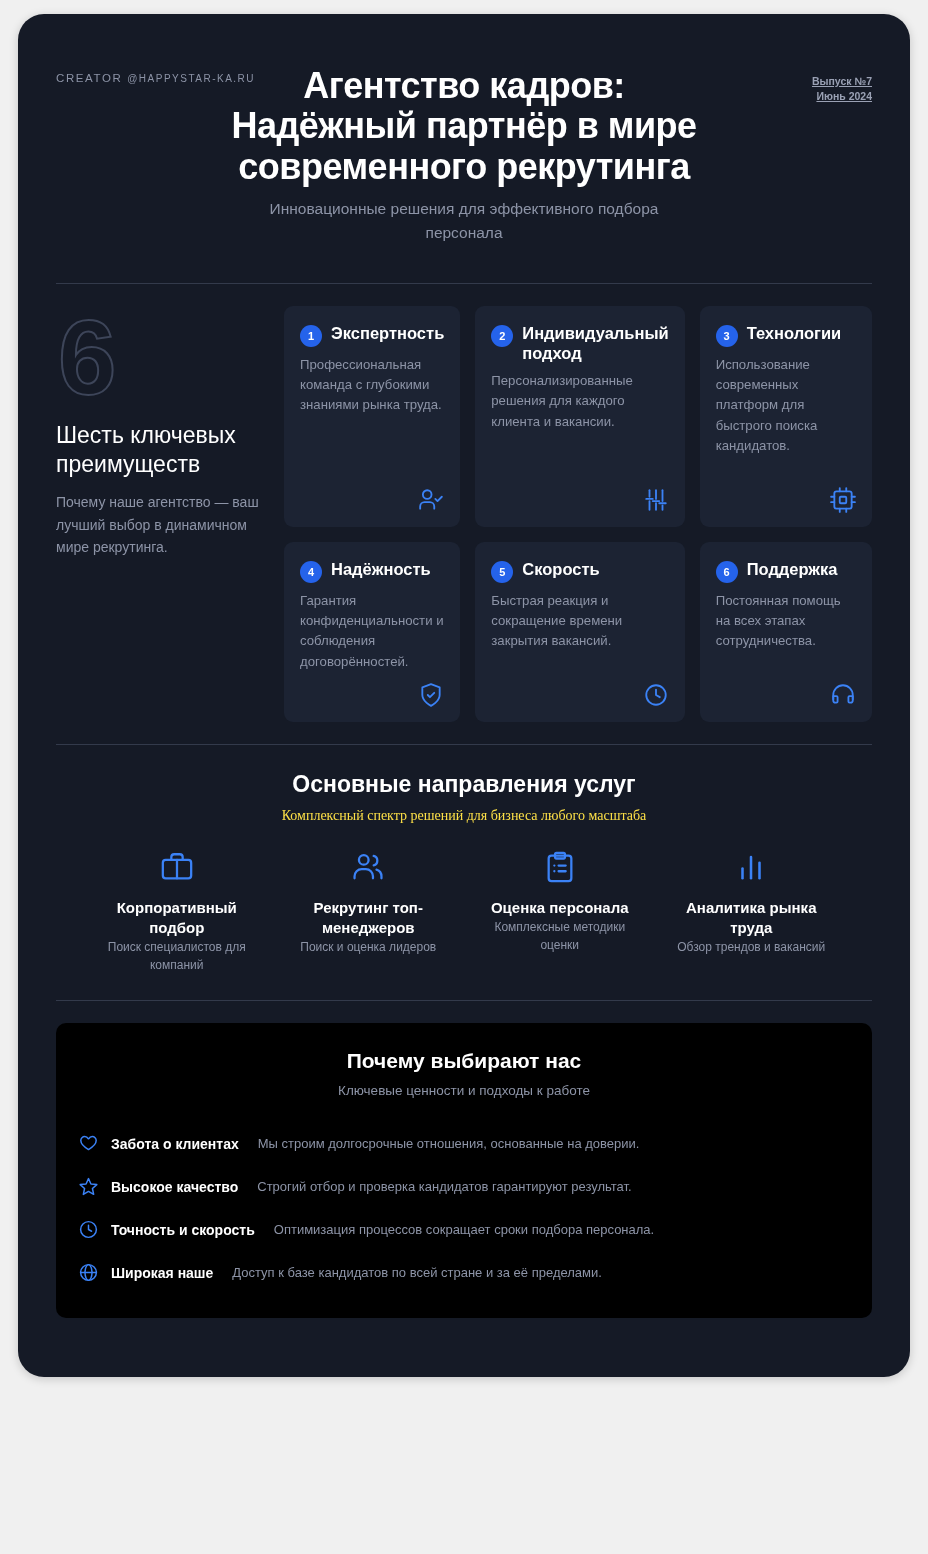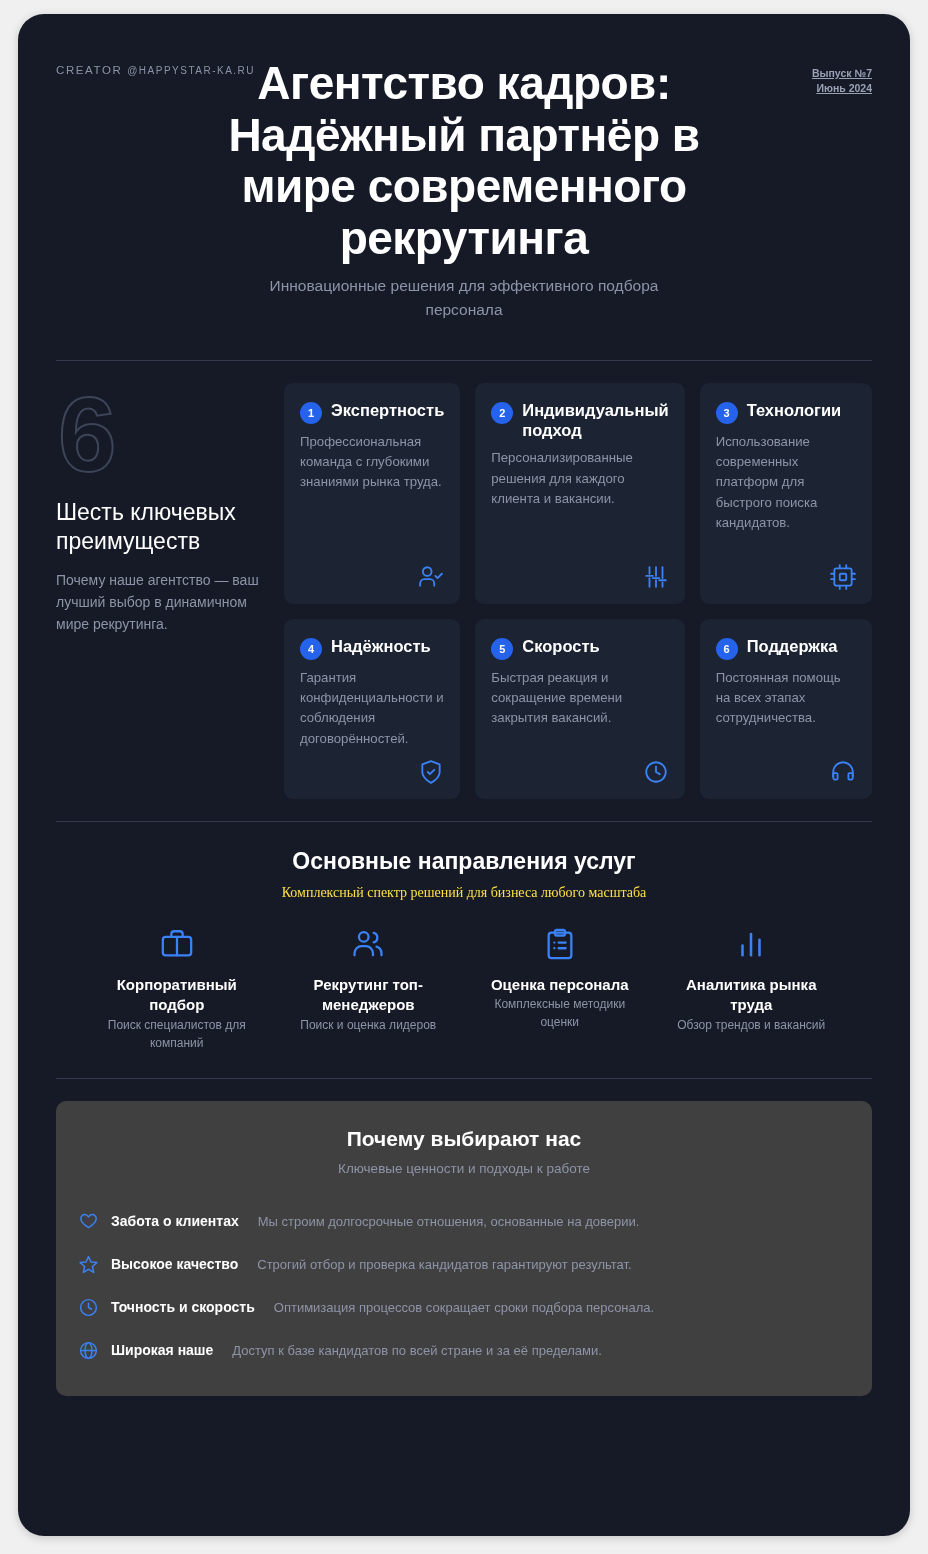--- a/index.html
+++ b/index.html
@@ -15,24 +15,24 @@
 
   .page {
     width: 928px;
     height: 1554px;
     padding: 14px 18px 18px 18px;
     background: #f0f0f0;
   }
 
   .poster {
     width: 892px;
-    height: 1522px;
+    height: 1363px;
     background: #151a26;
     border-radius: 26px;
-    padding: 8px 38px;
+    padding: 16px 38px;
     position: relative;
     overflow: hidden;
     box-shadow: 0 2px 10px rgba(0,0,0,0.18);
   }
 
   
   .header {
     position: relative;
     padding-top: 34px;
     padding-bottom: 18px;
@@ -52,21 +52,21 @@
     top: 44px; right: 0;
     text-align: right;
     font-size: 10.5px;
     font-weight: bold;
     line-height: 1.4;
     color: #9aa1b4;
     text-decoration: underline;
   }
   .title {
     text-align: center;
-    font-size: 46px;
+    font-size: 36px;
     line-height: 1.12;
     font-weight: bold;
     color: #ffffff;
     letter-spacing: -0.5px;
     padding: 0 150px;
     margin-top: 2px;
   }
   .subtitle {
     text-align: center;
     font-size: 15.5px;
@@ -215,21 +215,21 @@
   }
   .svc-desc {
     font-size: 12px;
     line-height: 1.5;
     color: #8d94a7;
   }
 
   
   .why-wrap { padding-top: 22px; }
   .why-panel {
-    background: #404040;
+    background: #000000;
     border-radius: 10px;
     padding: 26px 22px 24px 22px;
   }
   .why-title {
     text-align: center;
     font-size: 21px;
     font-weight: bold;
     color: #ffffff;
     margin-bottom: 10px;
   }

